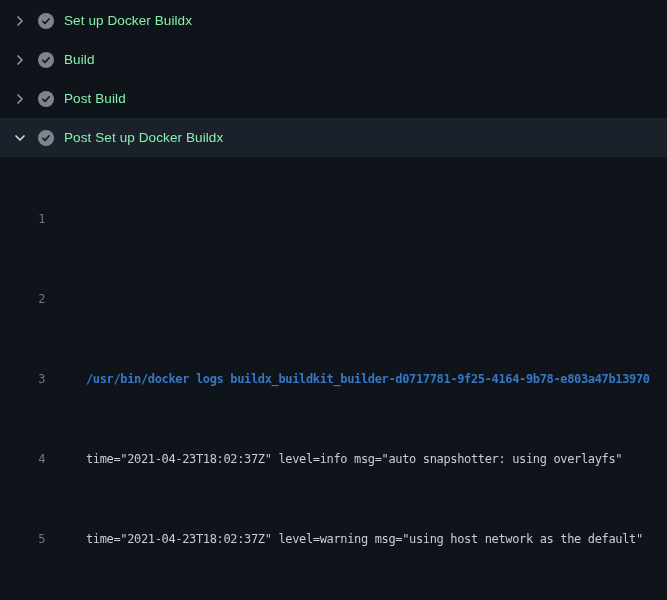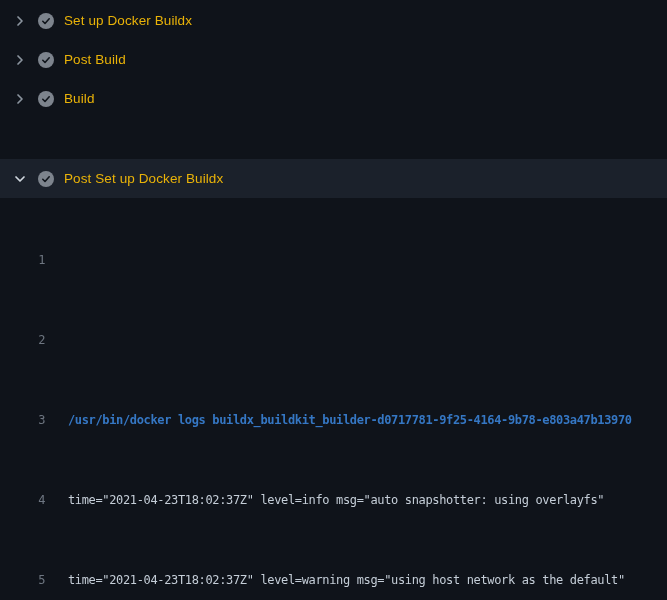--- a/index.html
+++ b/index.html
@@ -9,40 +9,40 @@
     font-family:"Liberation Sans", sans-serif;
     -webkit-font-smoothing:antialiased;
   }
   
   .steps { padding-top:1px; }
   .step-row {
     display:flex; align-items:center;
     height:39px; padding:0 16px 0 12px;
     cursor:pointer;
   }
-  .step-row.expanded { background:#1b212b;margin-top:41px; }
+  .step-row.expanded { background:#1b212b; }
   .step-chevron { width:16px; height:16px; flex:none; display:flex; align-items:center; justify-content:center; }
   .step-check   { width:16px; height:16px; flex:none; margin-left:10px; display:flex; align-items:center; justify-content:center; }
-  .step-label   { margin-left:10px; font-size:13.5px; color:#eab308; letter-spacing:.1px; }
+  .step-label   { margin-left:10px; font-size:13.5px; color:#86efac; letter-spacing:.1px; }
 
   
   .log {
     padding-top:12px;
     font-family:"DejaVu Sans Mono","Liberation Mono",monospace;
     font-size:12px; line-height:20px; letter-spacing:-0.35px;
     color:#c5ced8;
     white-space:pre;
   }
   .log-row { display:flex; height:20px; width:667px; overflow:hidden; }
   .log-num {
     width:45px; flex:none; text-align:right;
     color:#6e7681; text-decoration:none; cursor:pointer;
   }
   .log-text { flex:none; padding-left:17px; }
-  .log-row.indent-child .log-text { padding-left:23px; }
+  .log-row.indent-child .log-text { padding-left:41px; }
   .log-row.type-command .log-text { color:#3577c4; font-weight:bold; }
   .toggle { font-size:9px; margin-right:7px; cursor:pointer; color:#c5ced8; }
 </style>
 </head>
 <body>
 
 <div class="steps" id="steps">
   <div class="step-row">
     <span class="step-chevron chev-right" style="display: flex;">
       <svg width="16" height="16" viewBox="0 0 16 16">
@@ -65,37 +65,37 @@
           <path d="M6 4l4 4-4 4" stroke="#8b949e" stroke-width="1.7" fill="none" stroke-linecap="round" stroke-linejoin="round"></path>
         </svg>
     </span>
 
     <span class="step-check">
       <svg width="16" height="16" viewBox="0 0 16 16">
           <circle cx="8" cy="8" r="8" fill="#7d848d"></circle>
           <path d="M4.8 8.3l2.2 2.2 4.2-4.7" stroke="#10151c" stroke-width="1.6" fill="none" stroke-linecap="round" stroke-linejoin="round"></path>
         </svg>
     </span>
-    <span class="step-label">Post Build</span>
+    <span class="step-label">Build</span>
   </div>
 
   <div class="step-row">
     <span class="step-chevron chev-right" style="display: flex;">
       <svg width="16" height="16" viewBox="0 0 16 16">
           <path d="M6 4l4 4-4 4" stroke="#8b949e" stroke-width="1.7" fill="none" stroke-linecap="round" stroke-linejoin="round"></path>
         </svg>
     </span>
 
     <span class="step-check">
       <svg width="16" height="16" viewBox="0 0 16 16">
           <circle cx="8" cy="8" r="8" fill="#7d848d"></circle>
           <path d="M4.8 8.3l2.2 2.2 4.2-4.7" stroke="#10151c" stroke-width="1.6" fill="none" stroke-linecap="round" stroke-linejoin="round"></path>
         </svg>
     </span>
-    <span class="step-label">Build</span>
+    <span class="step-label">Post Build</span>
   </div>
 
   <div class="step-row expanded">
 
     <span class="step-chevron chev-down" style="display: flex;">
       <svg width="16" height="16" viewBox="0 0 16 16">
           <path d="M4 6l4 4 4-4" stroke="#d0d7de" stroke-width="1.7" fill="none" stroke-linecap="round" stroke-linejoin="round"></path>
         </svg>
     </span>
     <span class="step-check">

